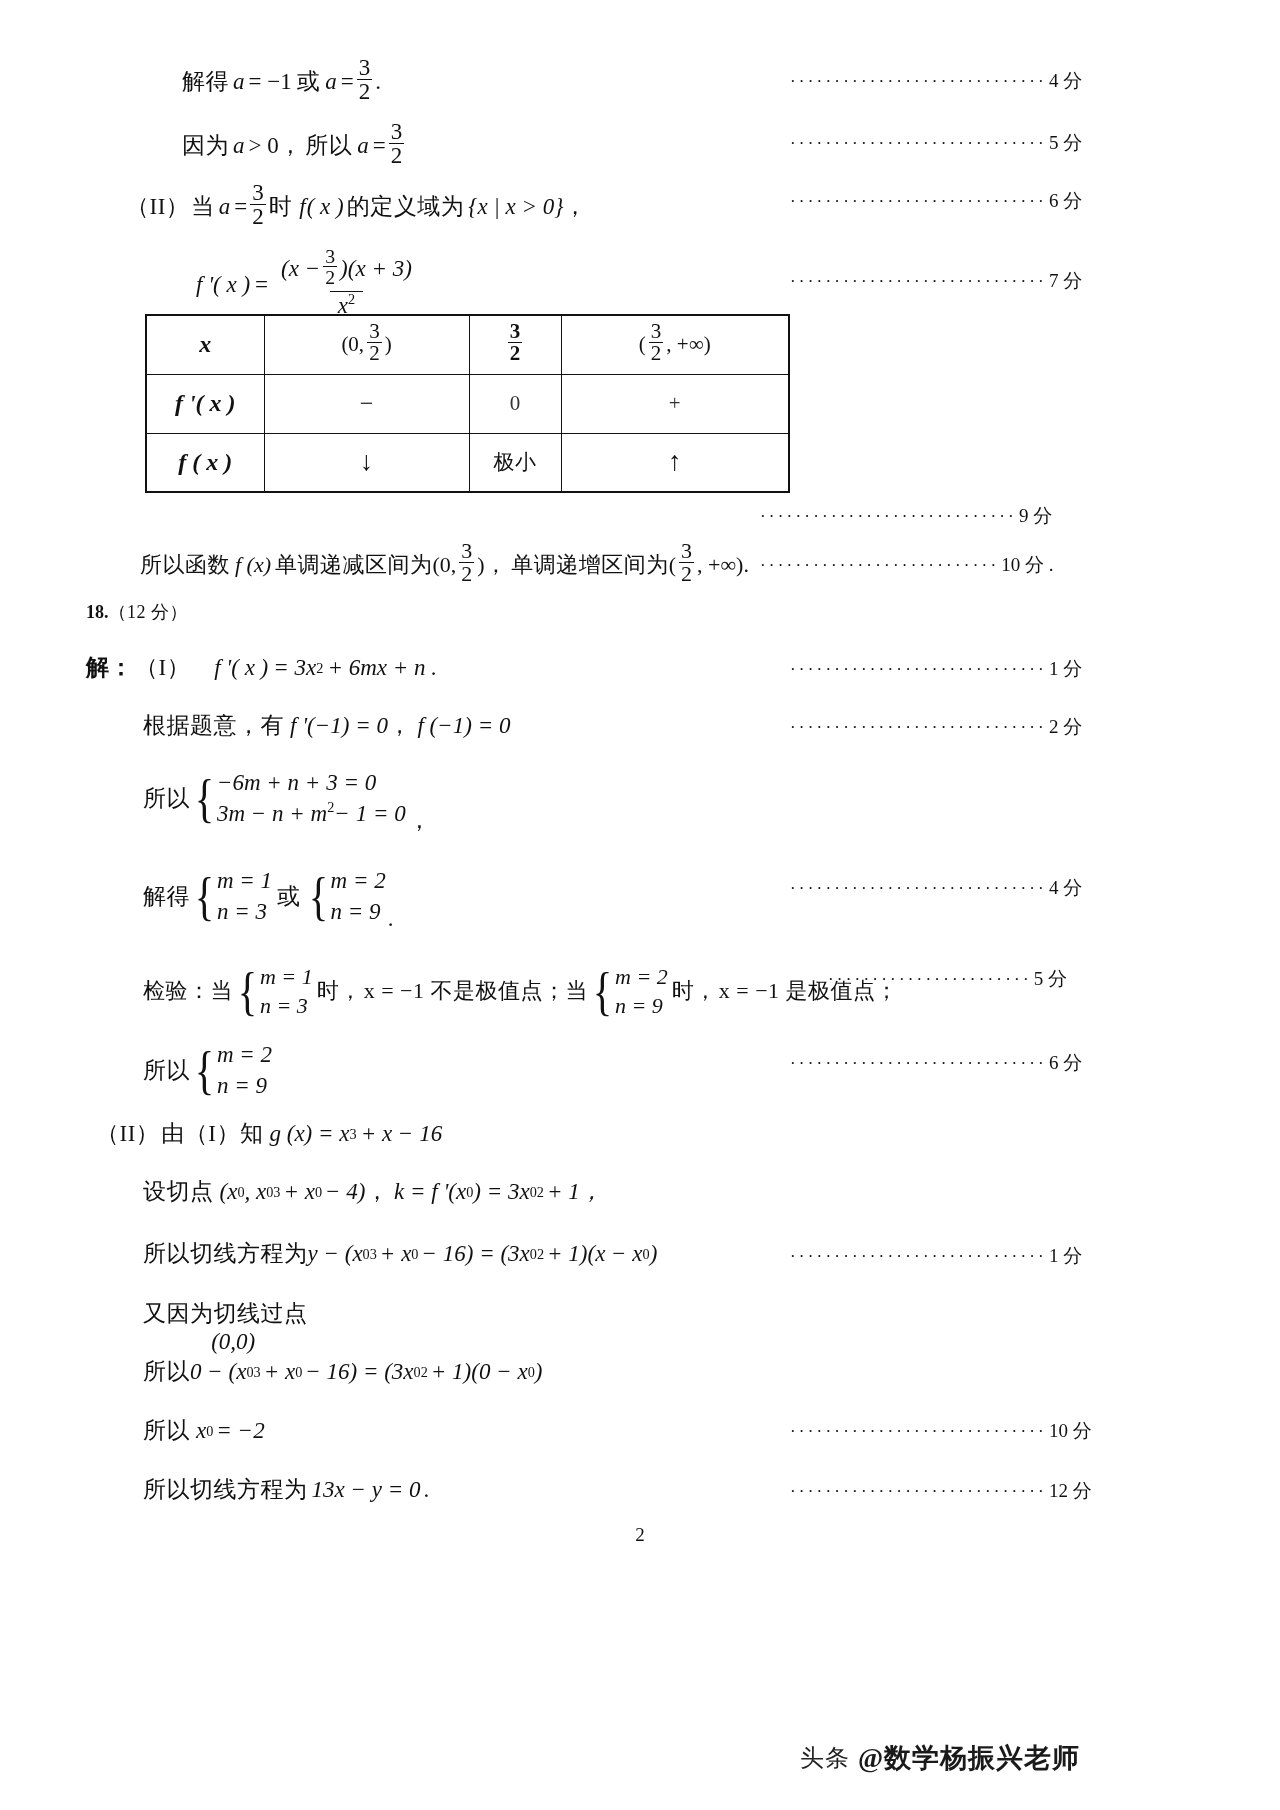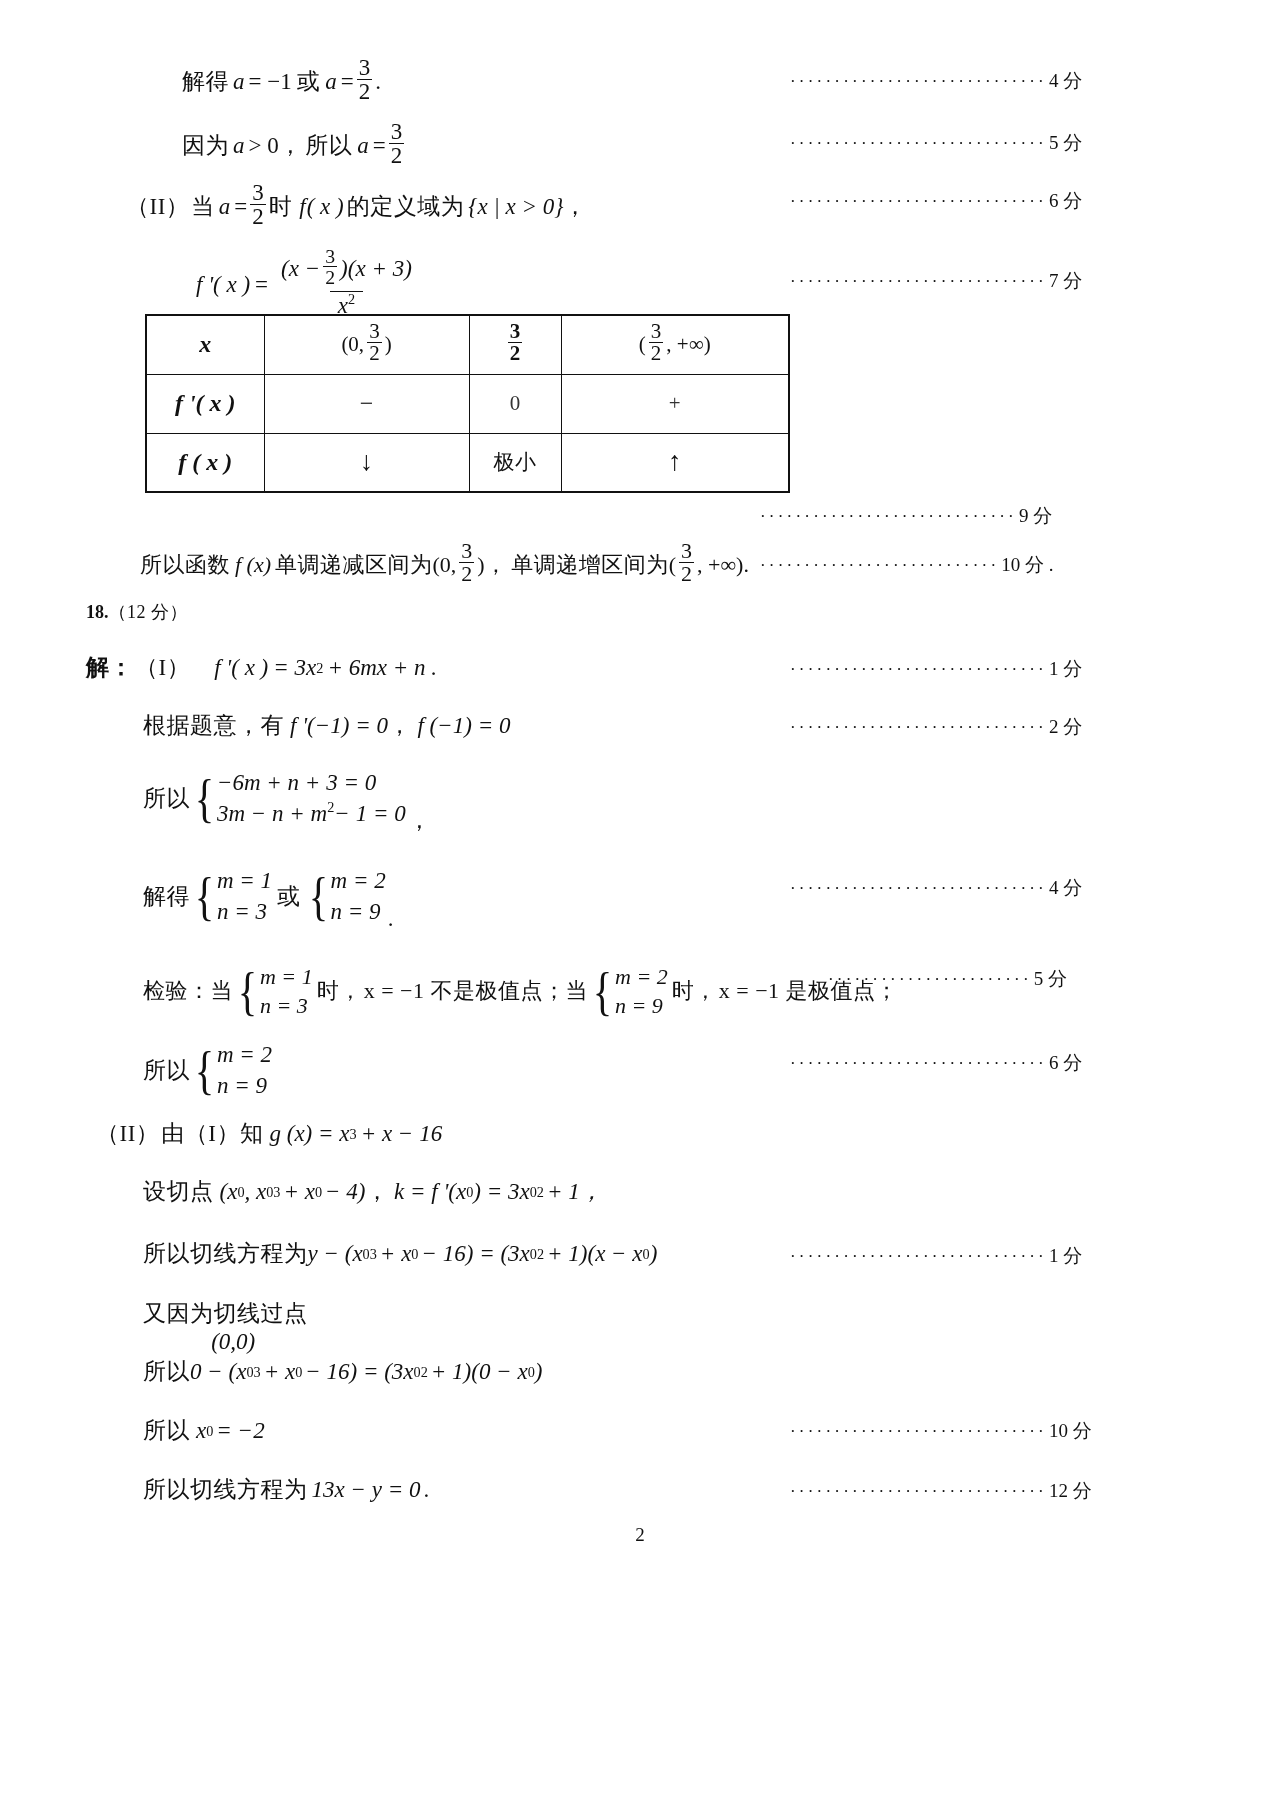--- a/index.html
+++ b/index.html
@@ -472,14 +472,18 @@
     <span class="txt" style="margin-left:3px;">.</span>
   </div>
 
   <div class="score" style="left:790px; top:1478px;">
     <span class="dots">·····························</span>
       <span class="pts">12 分</span>
   </div>
 
   <div class="pageno" style="top:1524px;">2</div>
 
+  <div class="watermark" style="left:800px; top:1740px;">
+    <span class="wm-badge">头条</span>
+    <span class="wm-name">@数学杨振兴老师</span>
+  </div>
 
 </div>
 
 </body></html>

